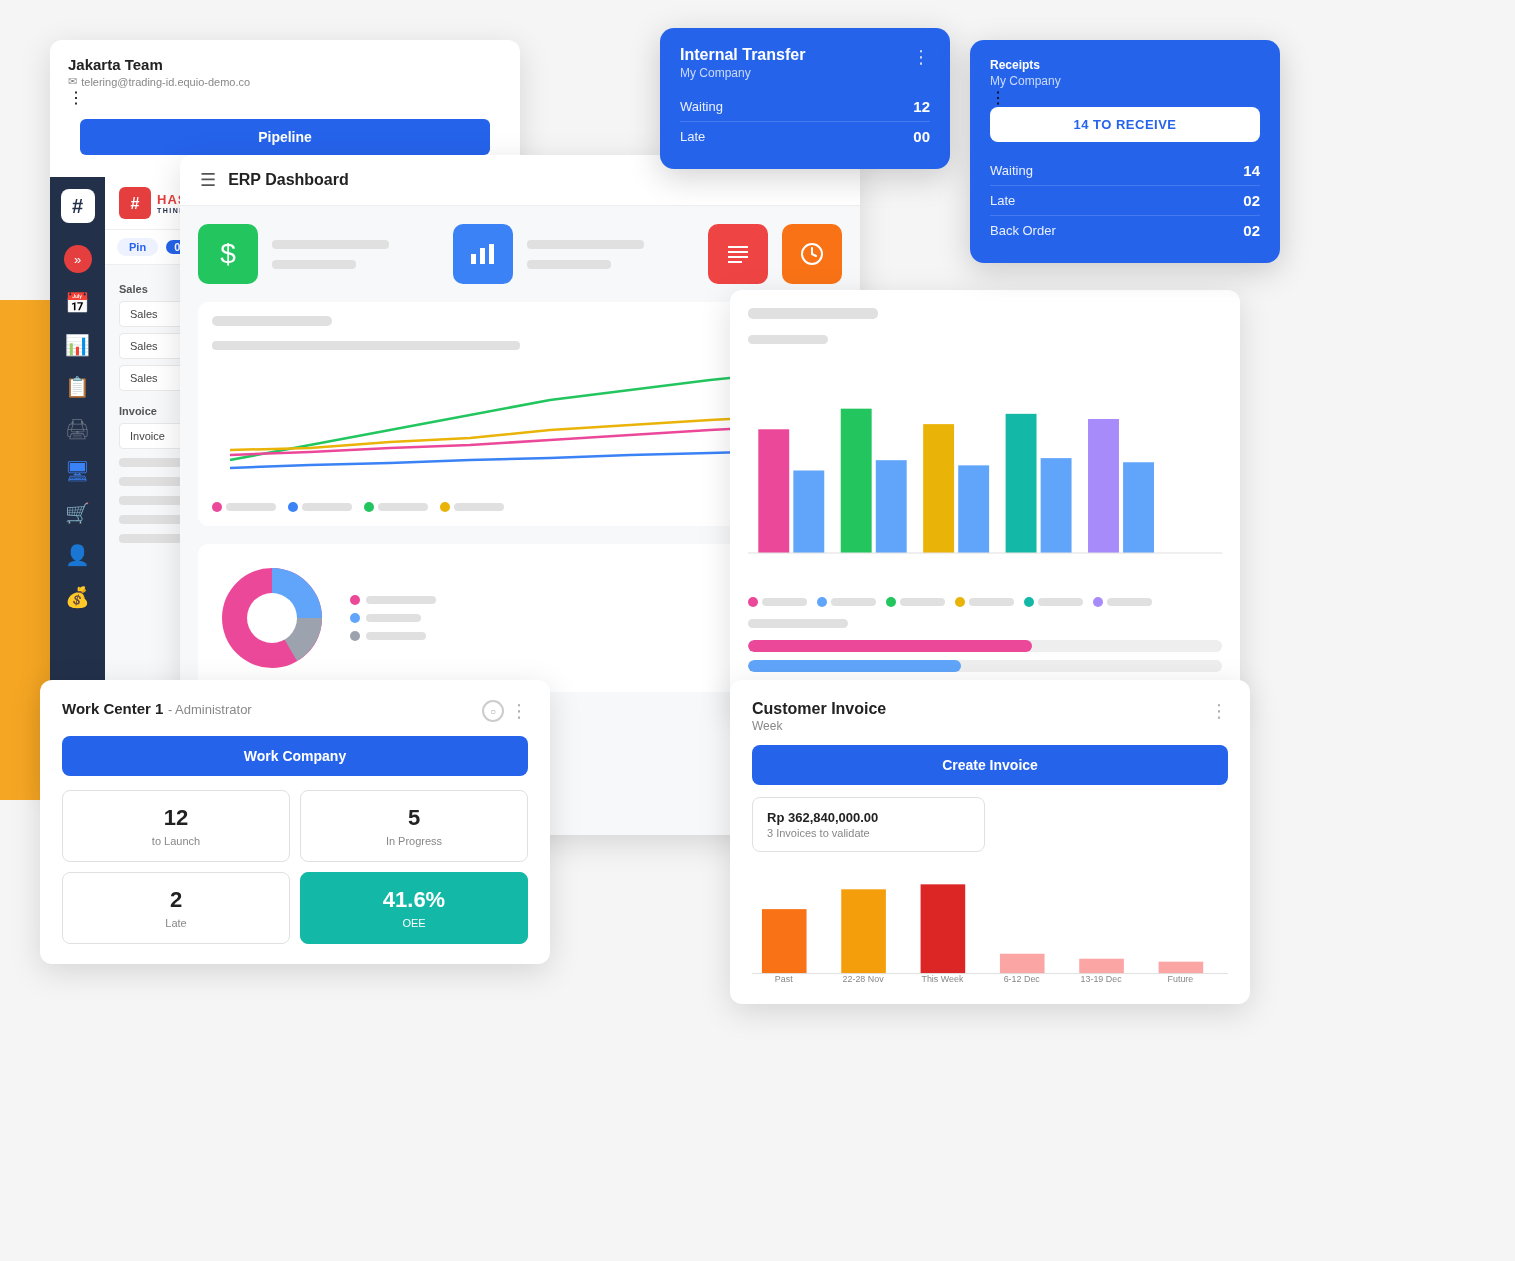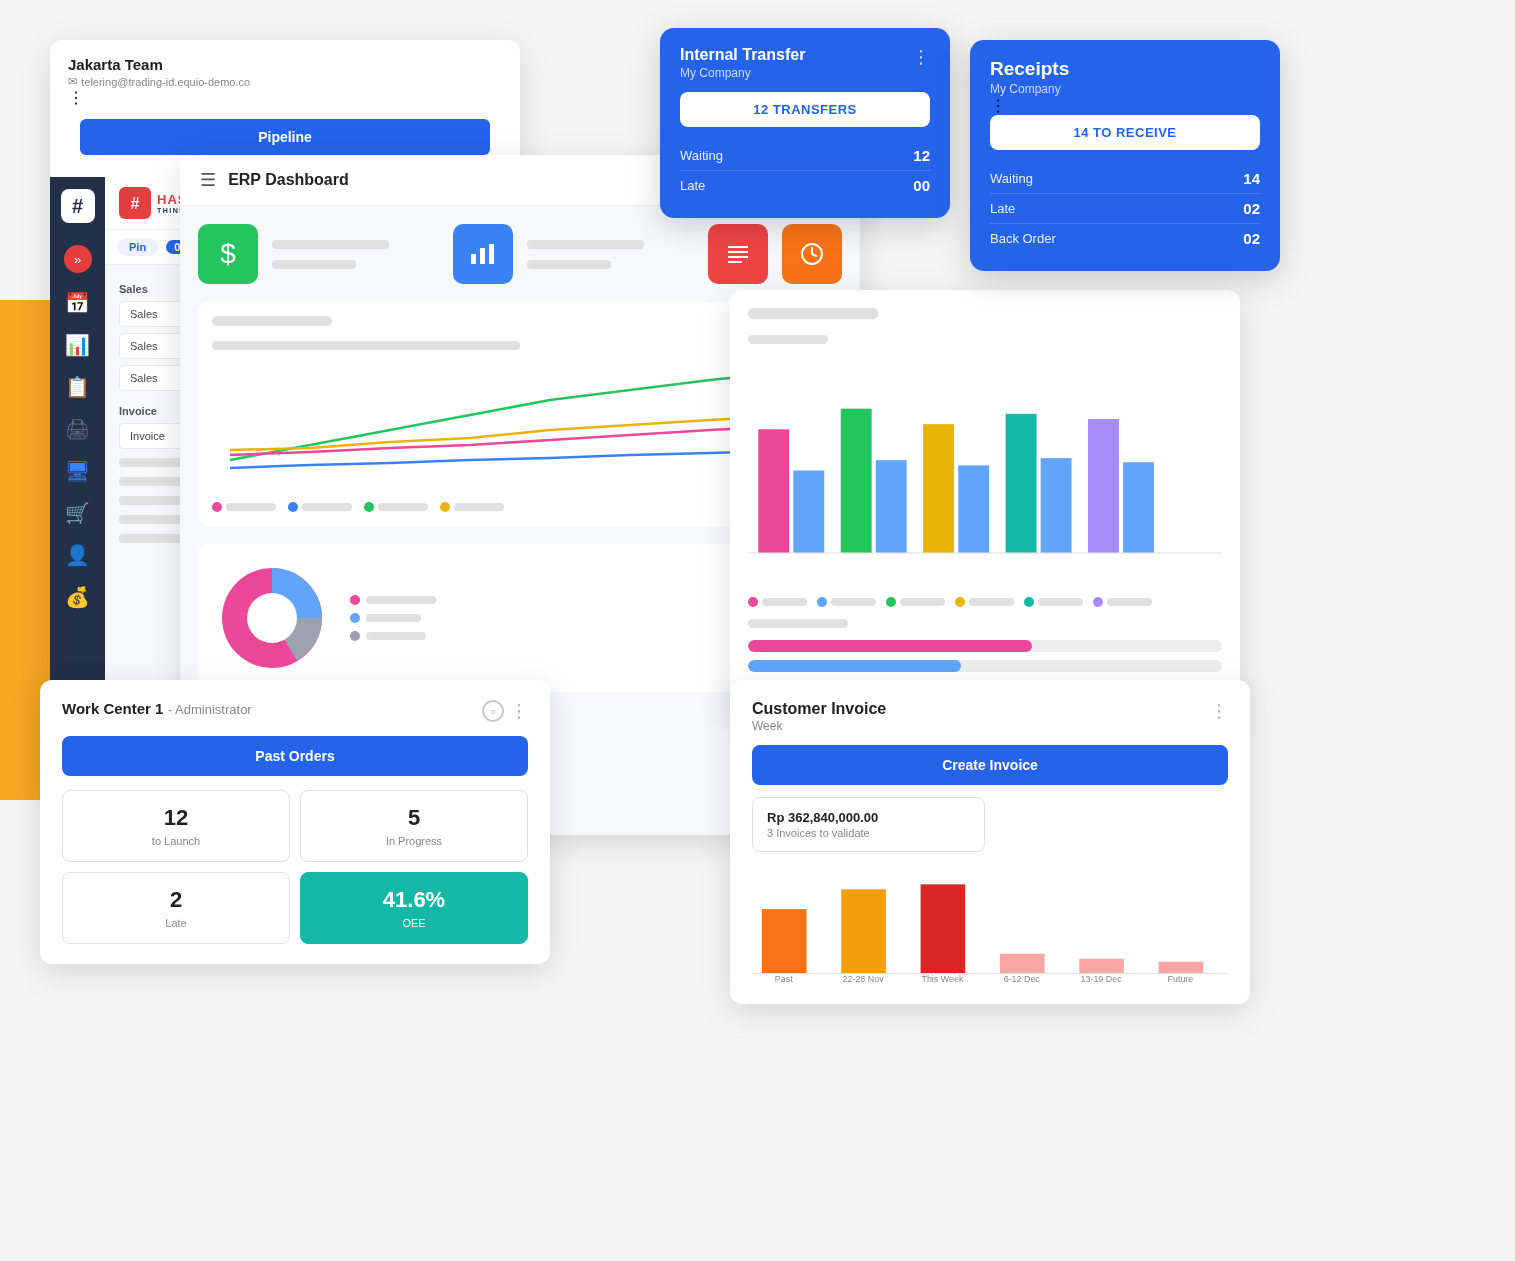--- a/index.html
+++ b/index.html
@@ -383,21 +383,21 @@
       left: 970px;
       top: 40px;
       width: 310px;
       background: #2563EB;
       border-radius: 14px;
       z-index: 4;
       padding: 18px 20px;
       box-shadow: 0 8px 32px rgba(0,0,0,0.18);
     }
     .receipts-card .card-title {
-      font-size: 19px;
+      font-size: 12px;
       font-weight: 700;
       color: #fff;
     }
     .receipts-card .card-subtitle {
       font-size: 12px;
       color: rgba(255,255,255,0.75);
       margin-top: 2px;
     }
 
     
@@ -847,21 +847,20 @@
 </div>
 
 <div class="card transfer-card">
   <div class="card-header-row">
     <div>
       <div class="card-title">Internal Transfer</div>
       <div class="card-subtitle">My Company</div>
     </div>
     <span class="three-dots-white">⋮</span>
   </div>
-  <button class="transfer-btn">12 TRANSFERS</button>
   <div class="stat-row">
     <span class="stat-label">Waiting</span>
     <span class="stat-value">12</span>
   </div>
   <div class="stat-row">
     <span class="stat-label">Late</span>
     <span class="stat-value">00</span>
   </div>
 </div>
 
@@ -966,21 +965,21 @@
     <div>
       <span class="wc-title">Work Center 1</span>
       <span class="wc-subtitle"> - </span>
       <span class="wc-subtitle">Administrator</span>
     </div>
     <div class="wc-dots">
       <div class="wc-circle">○</div>
       <span style="font-size:18px;color:#aaa;cursor:pointer;">⋮</span>
     </div>
   </div>
-  <button class="wc-btn">Past Orders</button>
+  <button class="wc-btn">Work Company</button>
   <div class="wc-grid">
     <div class="wc-stat-box">
       <div class="wc-stat-num">12</div>
       <div class="wc-stat-label">to Launch</div>
     </div>
     <div class="wc-stat-box">
       <div class="wc-stat-num">5</div>
       <div class="wc-stat-label">In Progress</div>
     </div>
     <div class="wc-stat-box">

